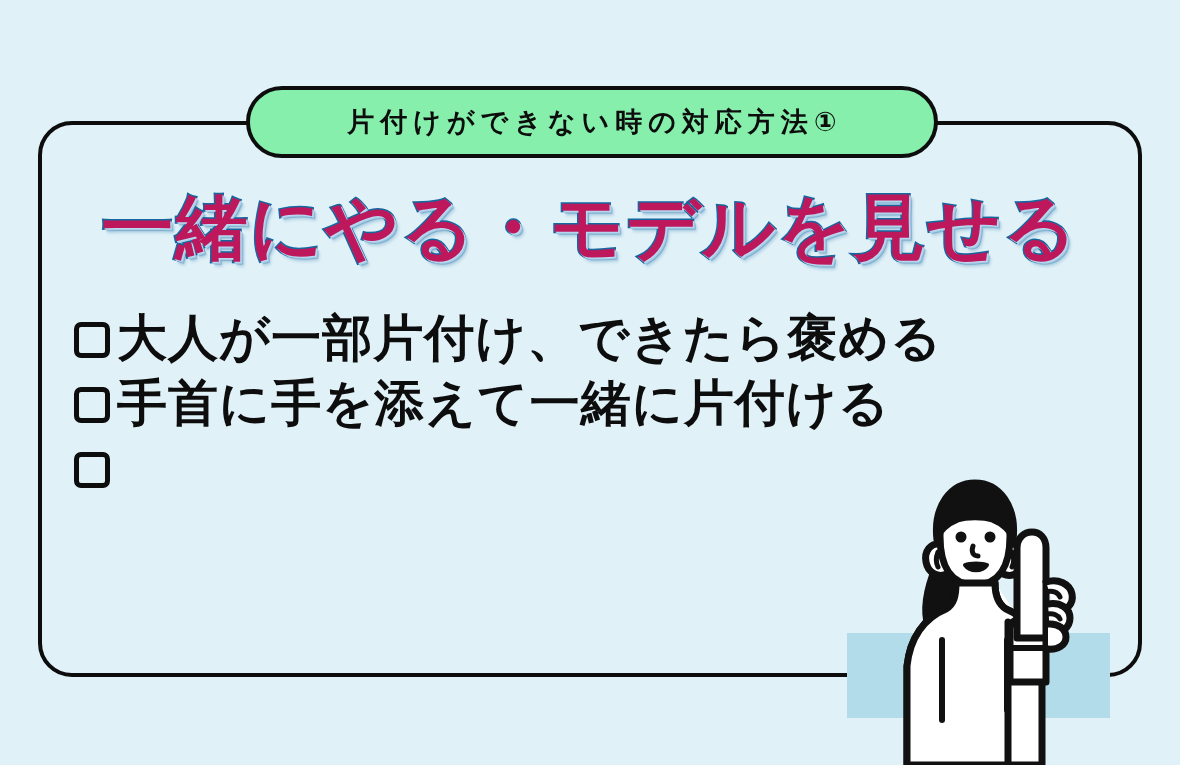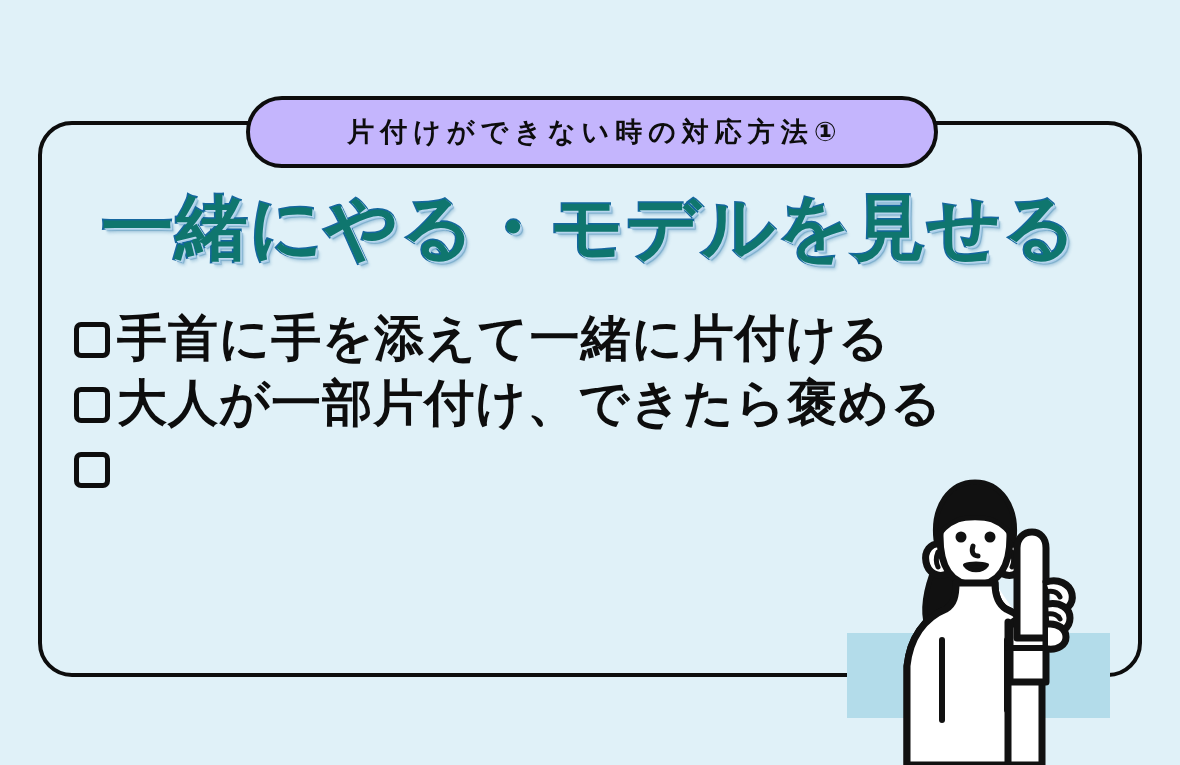--- a/index.html
+++ b/index.html
@@ -33,24 +33,24 @@
     border: 4px solid #0d0d0d;
     border-radius: 34px;
     box-sizing: border-box;
     background: transparent;
   }
 
   
   #badge {
     position: absolute;
     left: 246px;
-    top: 96px;
+    top: 86px;
     width: 692px;
     height: 72px;
-    background: #c4b5fd;
+    background: #86efac;
     border: 4px solid #0d0d0d;
     border-radius: 40px;
     box-sizing: border-box;
     display: flex;
     align-items: center;
     justify-content: center;
     z-index: 5;
   }
   #badge .badge-text {
     font-size: 27px;
@@ -71,21 +71,21 @@
     text-align: center;
     z-index: 3;
     pointer-events: none;
   }
   #headline .headline-text {
     display: inline-block;
     font-size: 72px;
     font-weight: 700;
     line-height: 1.1;
     letter-spacing: 2px;
-    color: #0f766e;
+    color: #be185d;
     -webkit-text-stroke: 3px #15679f;
     paint-order: stroke fill;
     text-shadow:
        1px 1px 0 #bcd9ef,
        2px 2px 0 #a9cde9,
        3px 3px 1px rgba(21,103,159,0.35),
        4px 5px 3px rgba(21,103,159,0.22);
     white-space: nowrap;
   }
 
@@ -164,26 +164,26 @@
   </div>
 
   <div id="headline">
     <span class="headline-text">一緒にやる・モデルを見せる</span>
   </div>
 
   <div id="checklist">
 
     <div class="check-line">
       <span class="check-box"></span>
-      <span class="check-text">手首に手を添えて一緒に片付ける</span>
+      <span class="check-text">大人が一部片付け、できたら褒める</span>
     </div>
 
     <div class="check-line">
       <span class="check-box"></span>
-      <span class="check-text">大人が一部片付け、できたら褒める</span>
+      <span class="check-text">手首に手を添えて一緒に片付ける</span>
     </div>
 
     <div class="check-line">
       <span class="check-box"></span>
     </div>
 
 
   </div>
 
   <div id="illustration">

